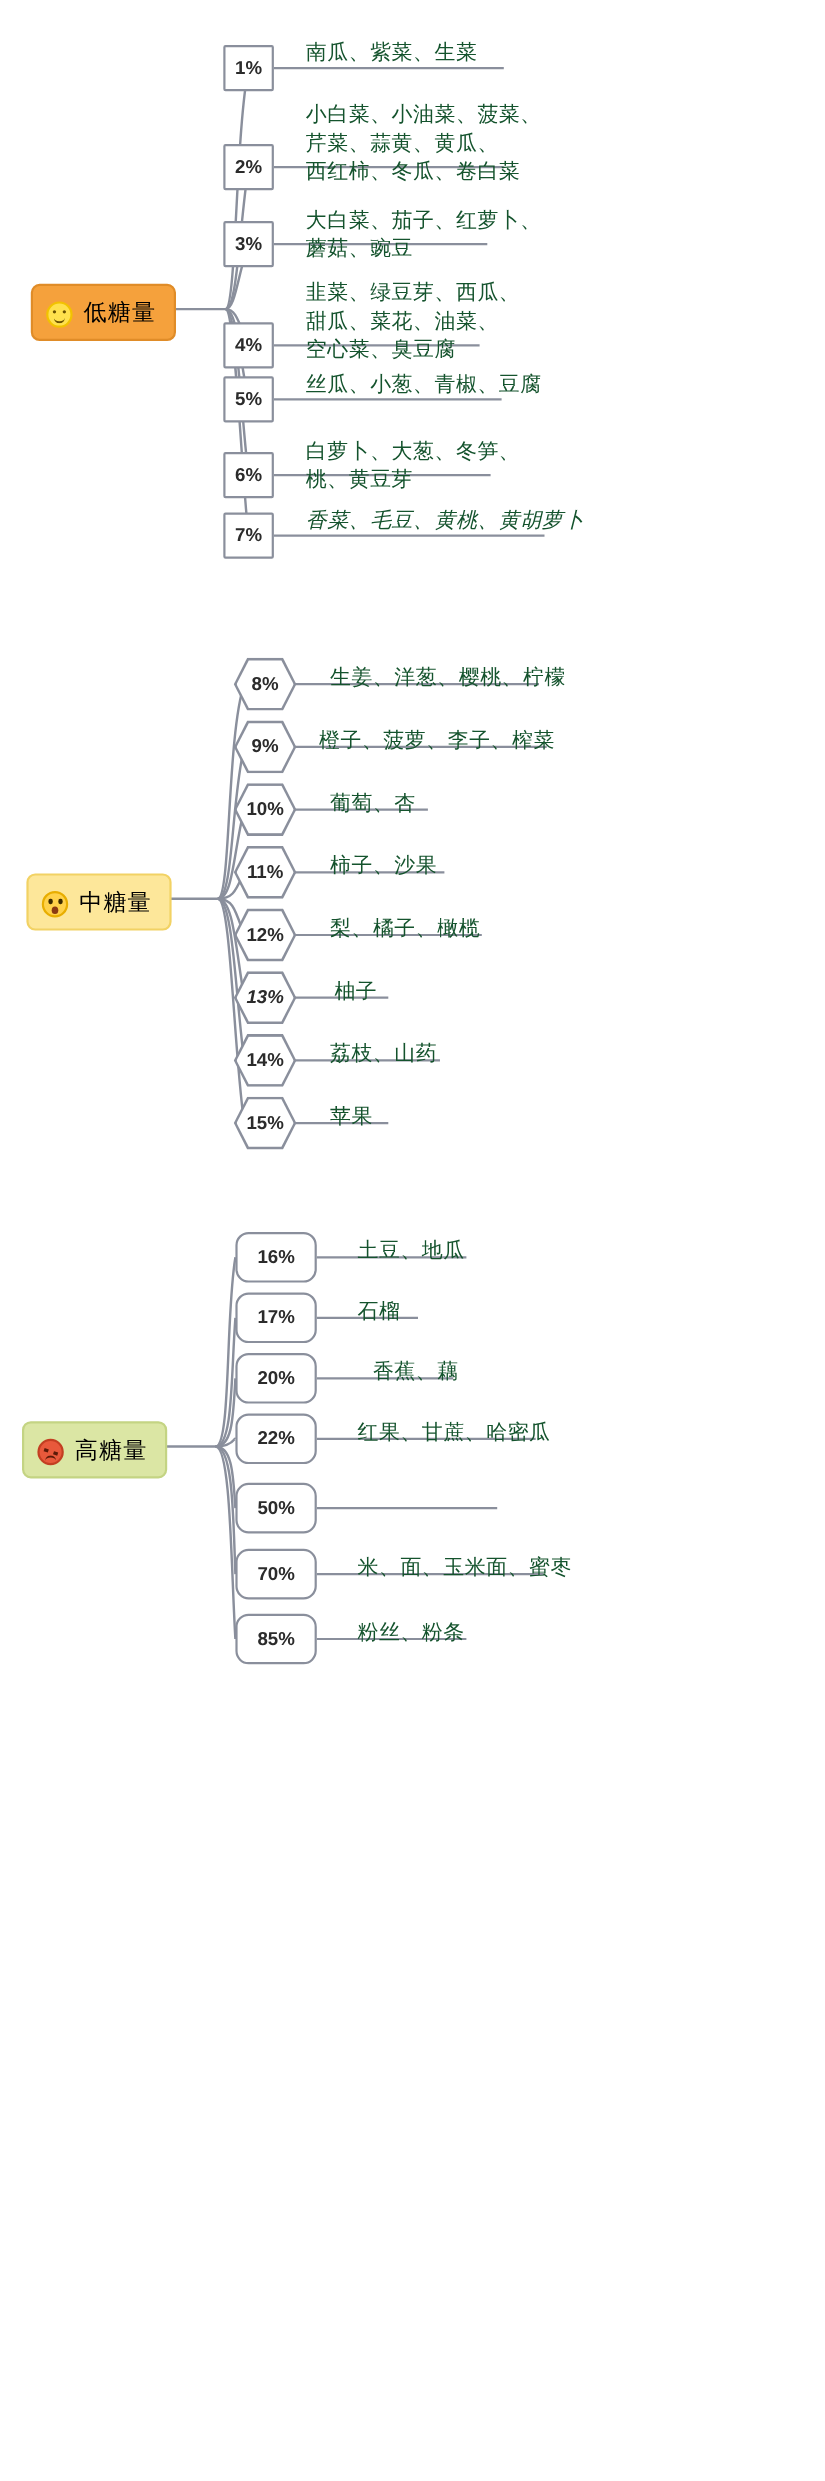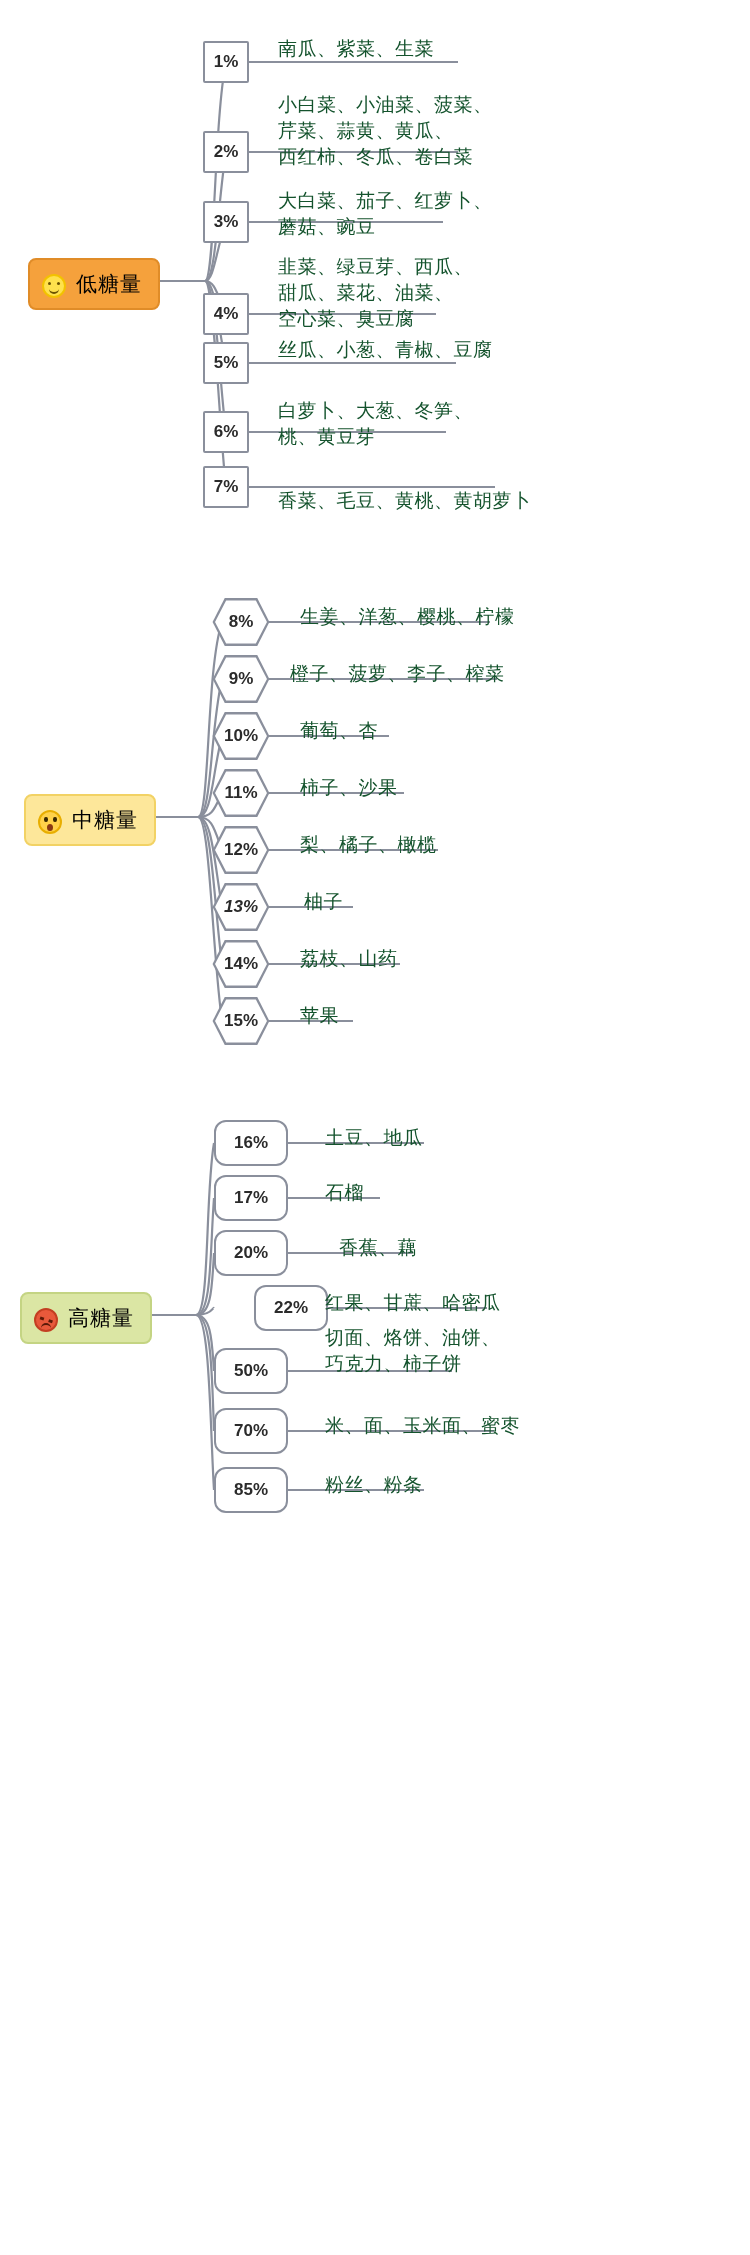--- a/index.html
+++ b/index.html
@@ -187,21 +187,21 @@
 空心菜、臭豆腐</div>
 
   <div class="pct pct-square" style="left:203px; top:342px;">5%</div>
   <div class="leaf" style="left:278px; top:337px;">丝瓜、小葱、青椒、豆腐</div>
 
   <div class="pct pct-square" style="left:203px; top:411px;">6%</div>
   <div class="leaf" style="left:278px; top:398px;">白萝卜、大葱、冬笋、
 桃、黄豆芽</div>
 
   <div class="pct pct-square" style="left:203px; top:466px;">7%</div>
-  <div class="leaf" style="left:278px; top:488px;">香菜、毛豆、黄桃、黄胡萝卜</div>
+  <div class="leaf" style="left:278px; top:461px;font-style:italic;">香菜、毛豆、黄桃、黄胡萝卜</div>
 </div>
 
 <div class="section" style="position:absolute; left:0; top:560px; height:510px;">
 
   <svg class="links" width="750" height="510">
     <g fill="none" stroke="#8a8f9c" stroke-width="2.2">
       <path d="M148,257 L198,257"></path>
       <path d="M198,257 C210,257 206,110 222,62"></path>
       <path d="M198,257 C212,257 210,170 222,119"></path>
       <path d="M198,257 C212,257 212,215 222,176"></path>
@@ -316,25 +316,23 @@
 
   <div class="pct pct-round" style="left:214px; top:45px;">16%</div>
   <div class="leaf" style="left:325px; top:50px;">土豆、地瓜</div>
 
   <div class="pct pct-round" style="left:214px; top:100px;">17%</div>
   <div class="leaf" style="left:325px; top:105px;">石榴</div>
 
   <div class="pct pct-round" style="left:214px; top:155px;">20%</div>
   <div class="leaf" style="left:321px; top:160px;margin-left:18px;">香蕉、藕</div>
 
-  <div class="pct pct-round" style="left:214px; top:210px;margin-left:40px;">22%</div>
+  <div class="pct pct-round" style="left:214px; top:210px;">22%</div>
   <div class="leaf" style="left:325px; top:215px;">红果、甘蔗、哈密瓜</div>
 
   <div class="pct pct-round" style="left:214px; top:273px;">50%</div>
-  <div class="leaf" style="left:325px; top:250px;">切面、烙饼、油饼、
-巧克力、柿子饼</div>
 
   <div class="pct pct-round" style="left:214px; top:333px;">70%</div>
   <div class="leaf" style="left:325px; top:338px;text-align:right;">米、面、玉米面、蜜枣</div>
 
   <div class="pct pct-round" style="left:214px; top:392px;">85%</div>
   <div class="leaf" style="left:325px; top:397px;">粉丝、粉条</div>
 </div>
 
 </body></html>

